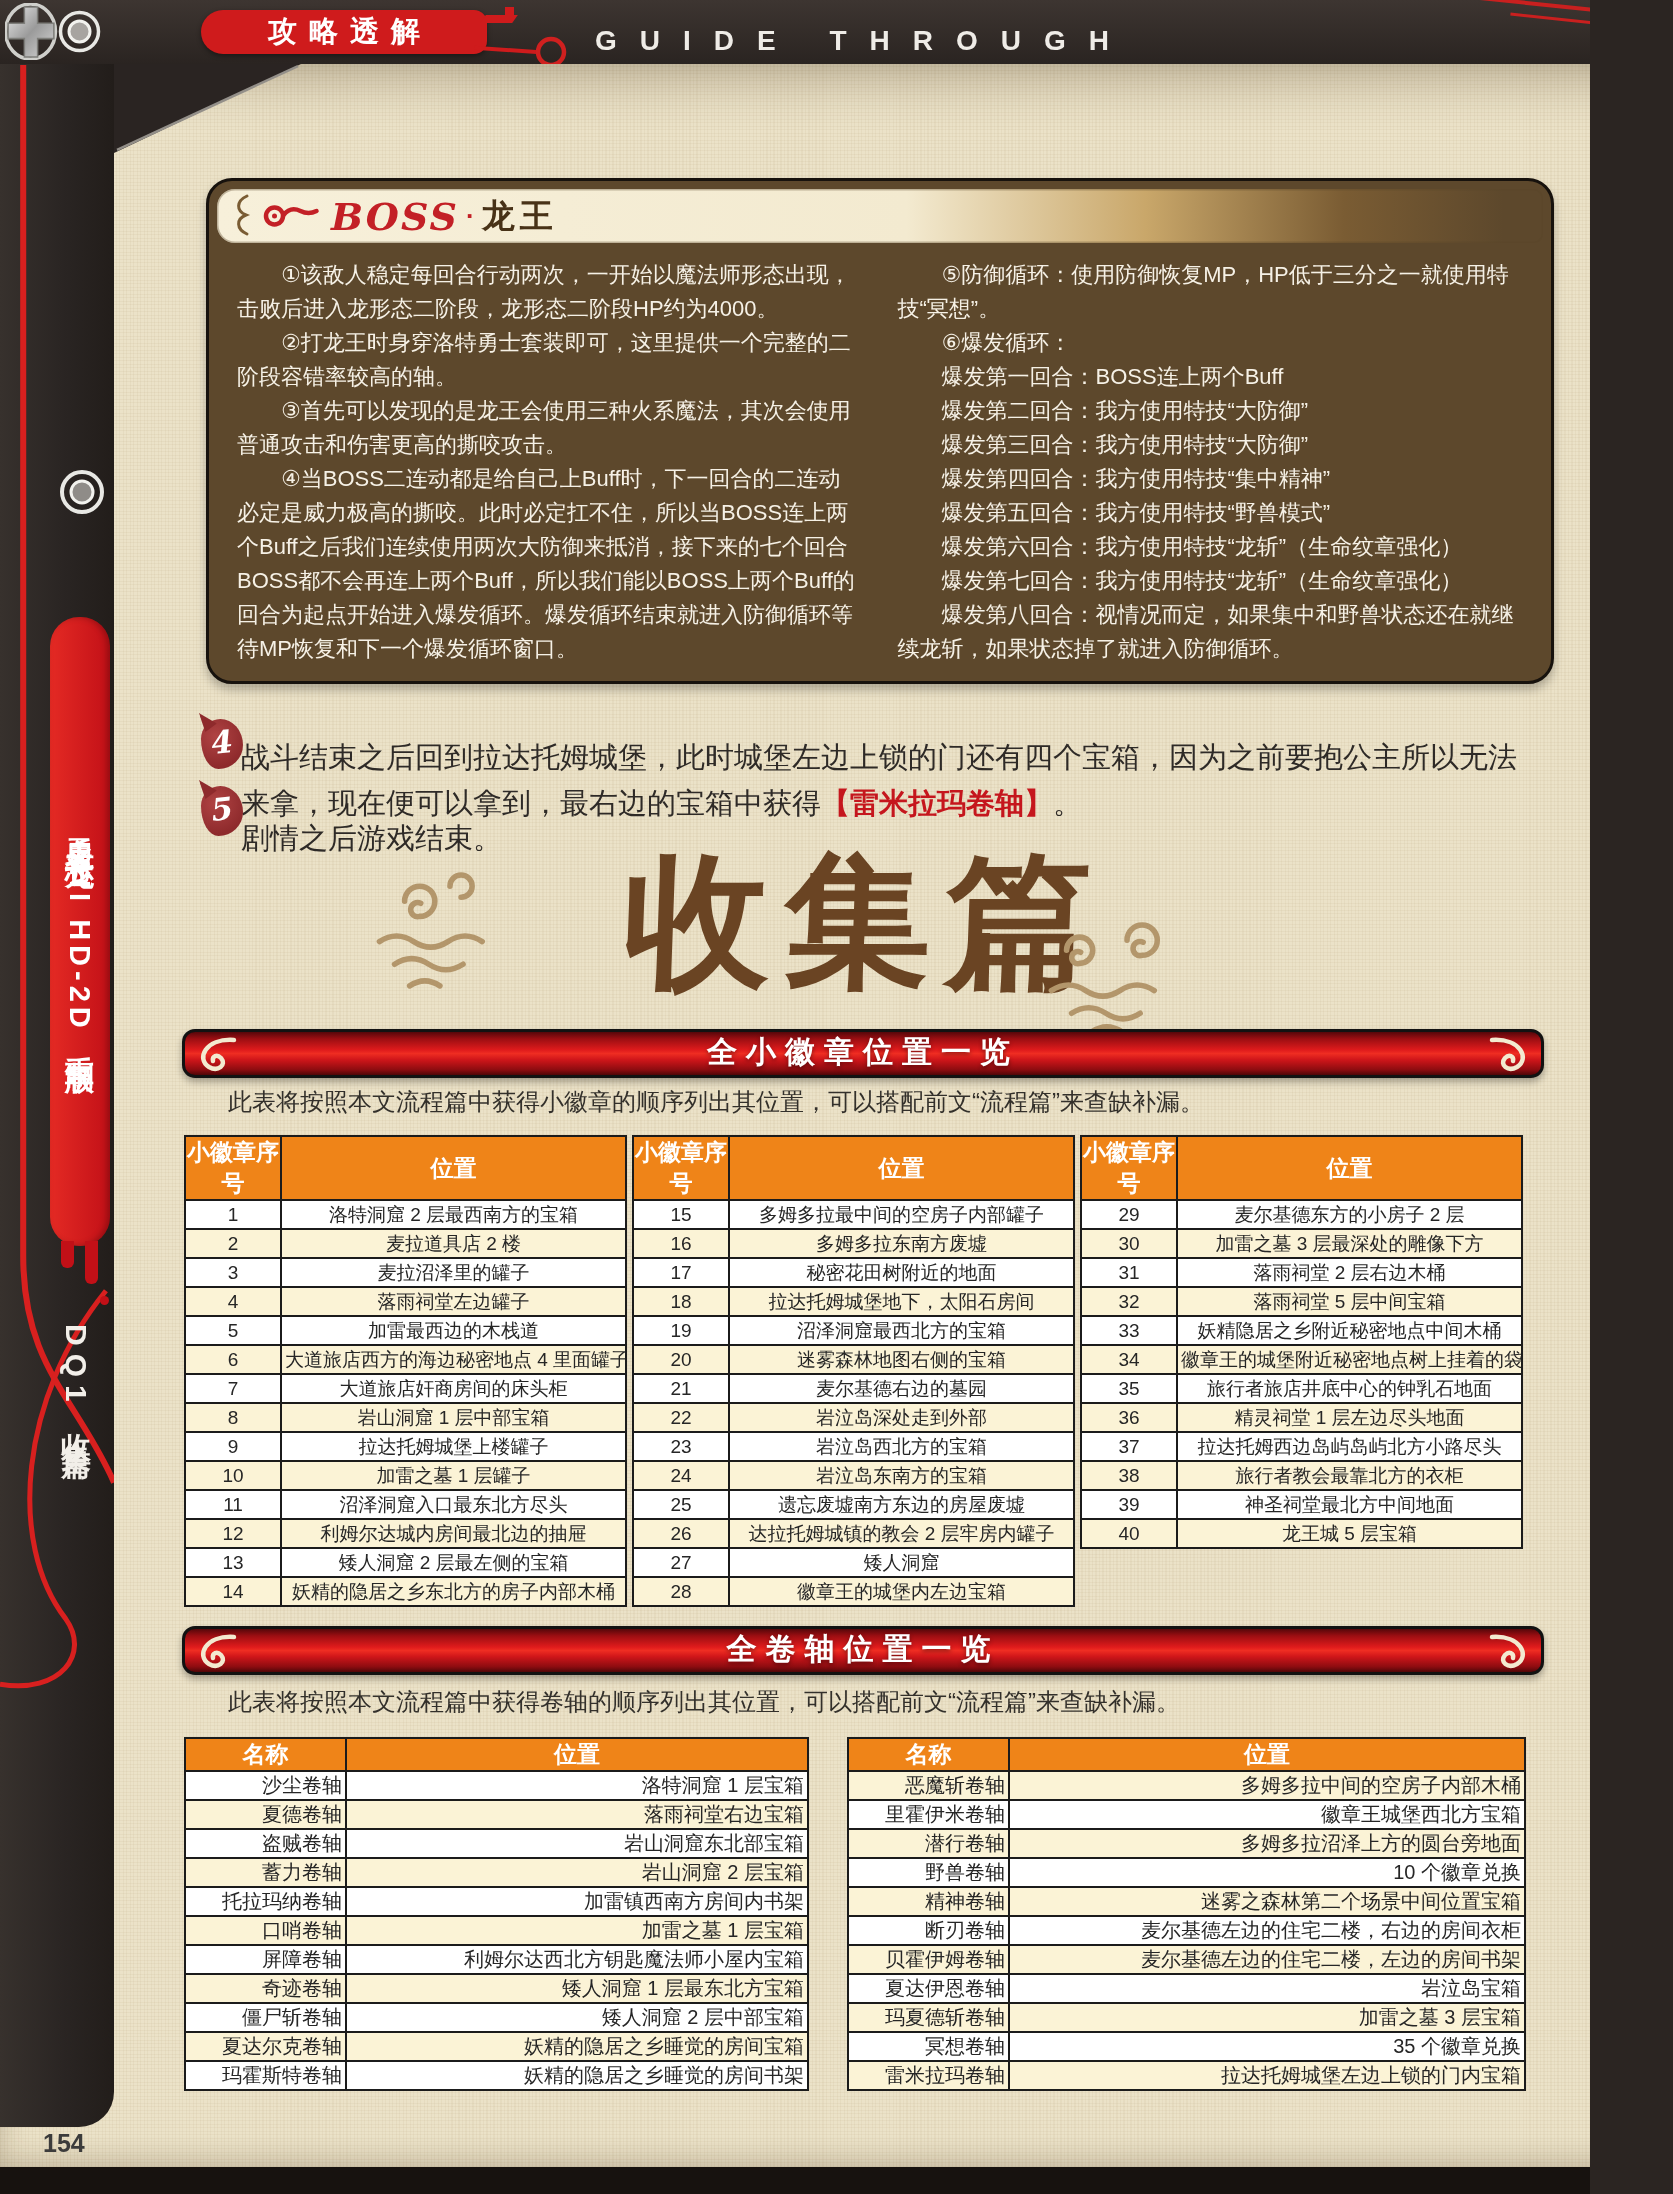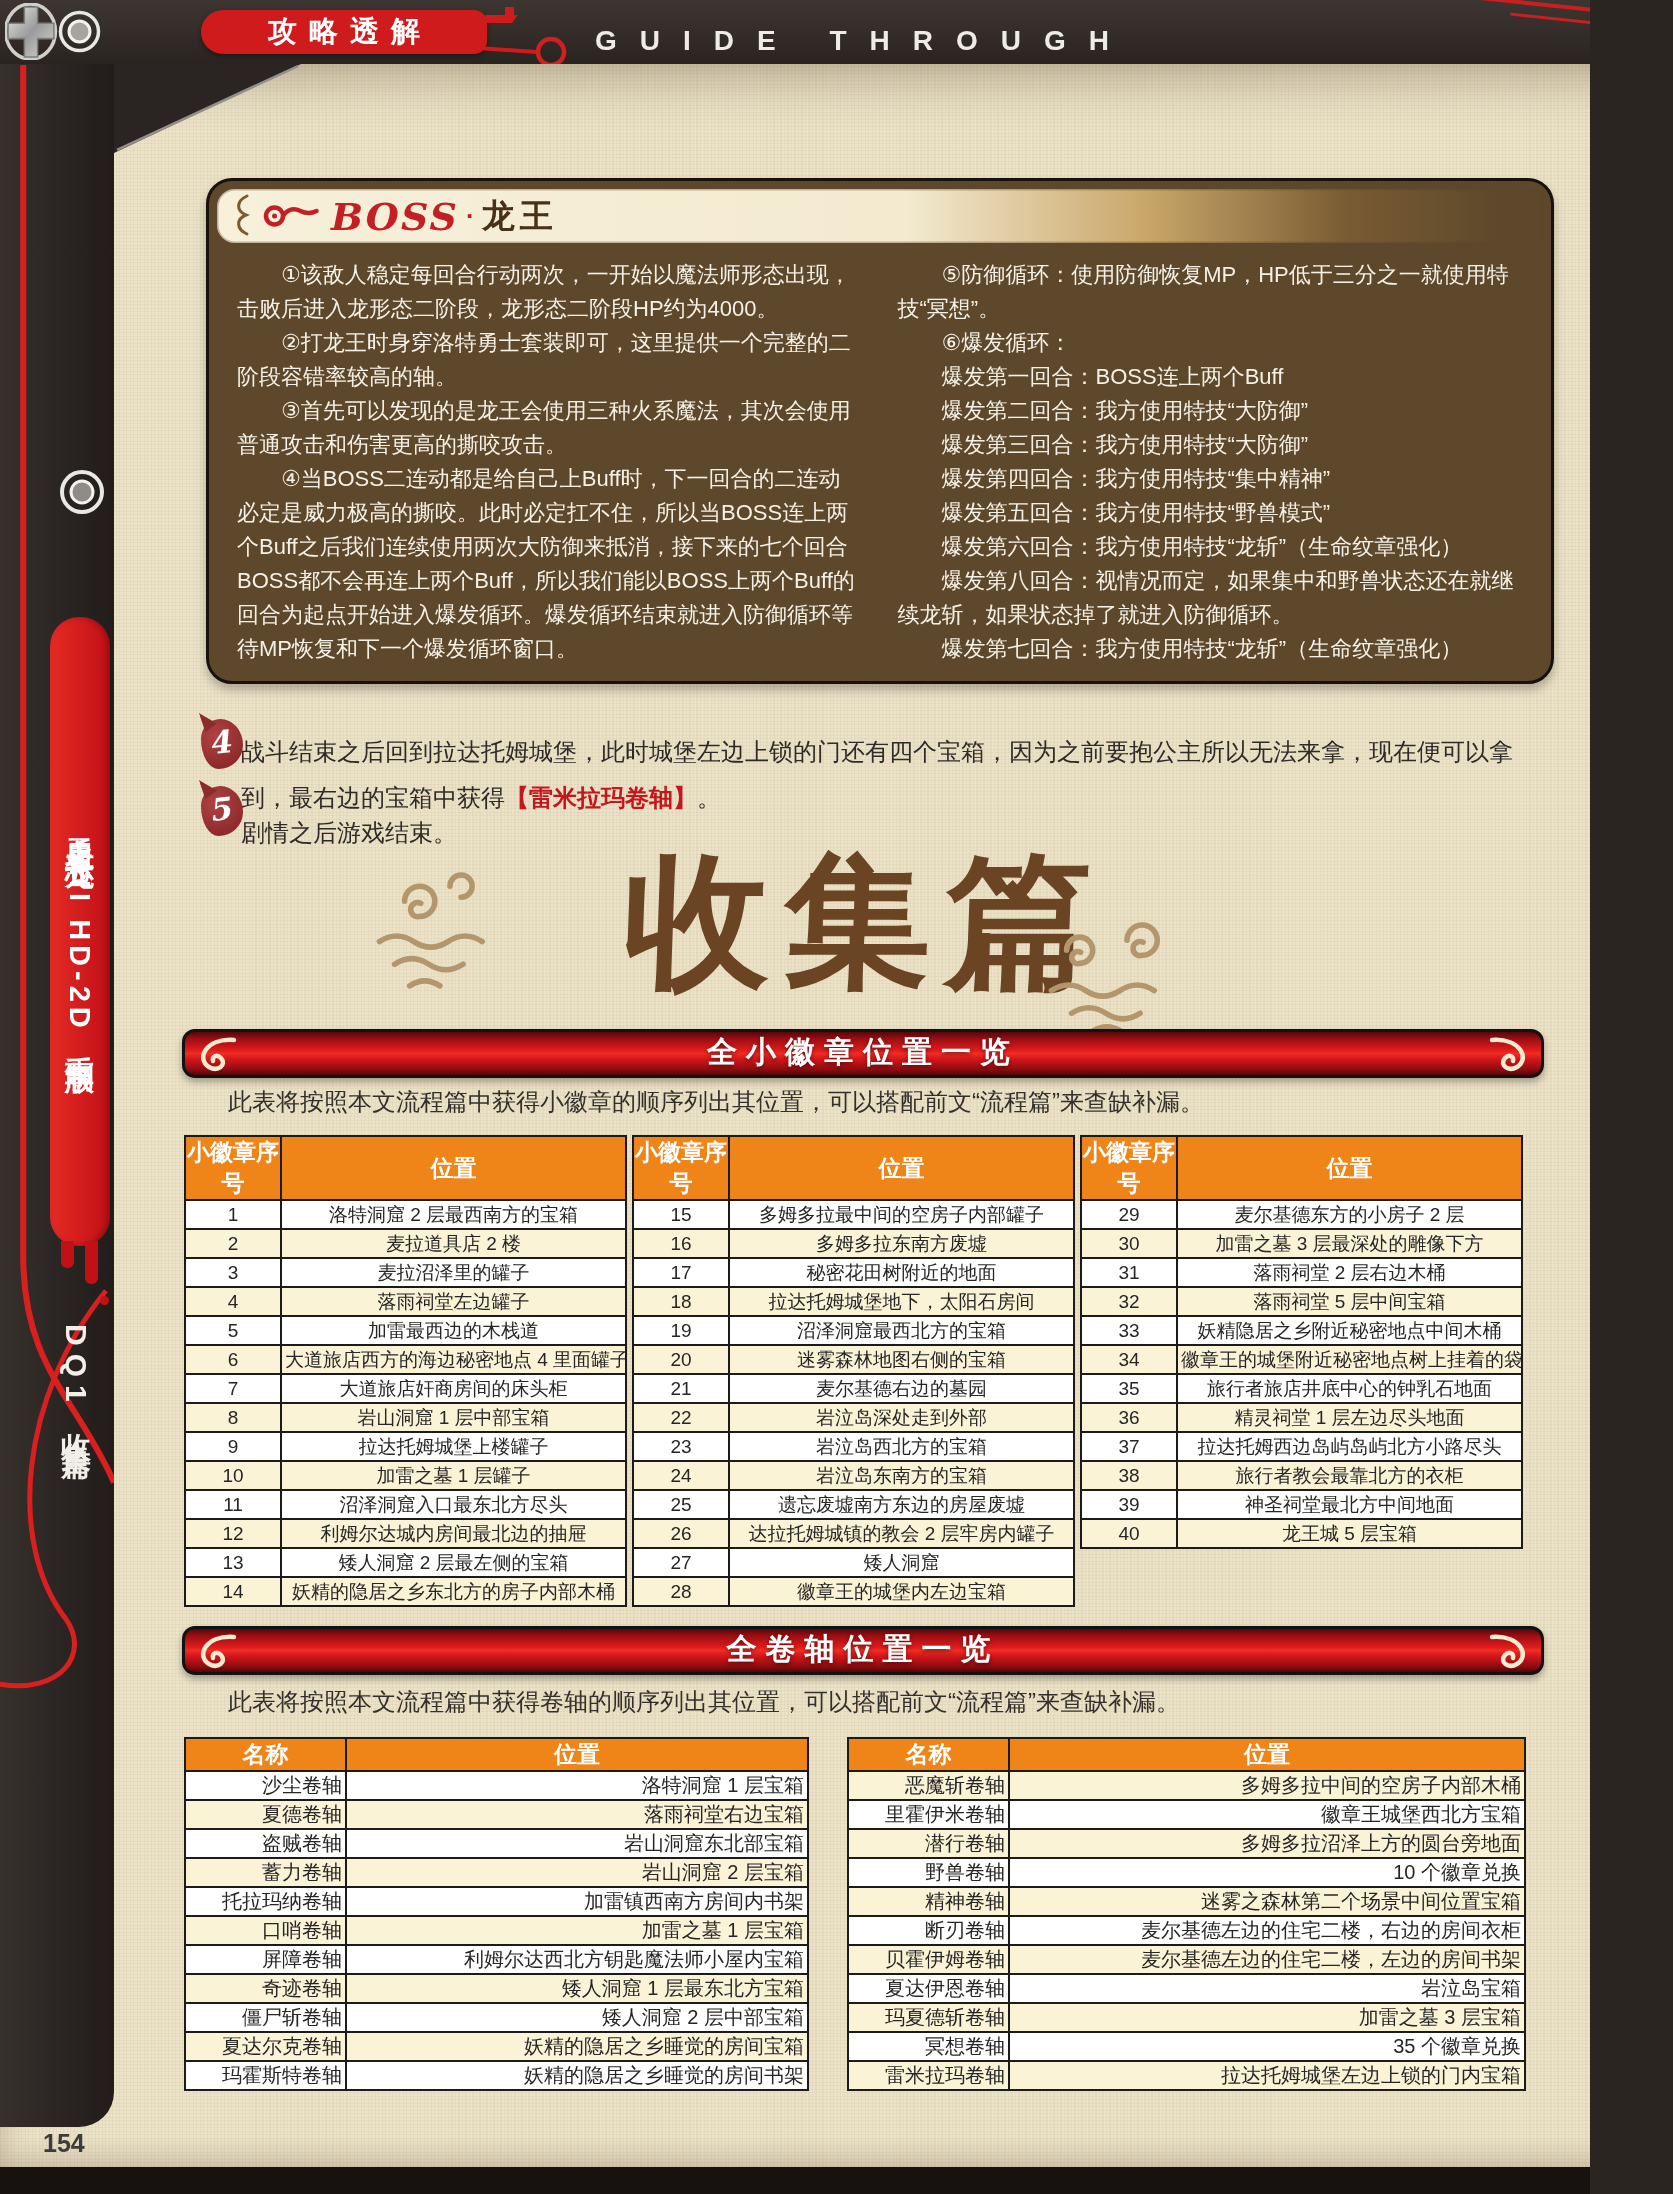--- a/index.html
+++ b/index.html
@@ -67,21 +67,21 @@
 
   
   .step-badge{position:absolute;width:42px;height:50px;
     background:radial-gradient(circle at 35% 35%, #b04343, #8e2a2c 72%);
     border-radius:46% 54% 58% 42% / 40% 52% 48% 60%;}
   .step-badge::before{content:"";position:absolute;left:0px;top:-8px;width:15px;height:20px;background:#8e2a2c;
     clip-path:polygon(12% 100%,0 0,100% 72%);transform:rotate(-14deg);}
   .step-num{position:absolute;width:100%;text-align:center;top:5px;color:#fff;
     font-family:"DejaVu Serif","Liberation Serif",serif;font-style:italic;font-weight:bold;font-size:31px;transform:rotate(-6deg);}
   .b4{left:201px;top:719px;} .b5{left:201px;top:786px;}
-  .step-text{position:absolute;font-size:24px;line-height:46px;color:#2e2a27;}
+  .step-text{position:absolute;font-size:29px;line-height:46px;color:#2e2a27;}
   .t4{left:241px;top:705px;width:1303px;}
   .t5{left:241px;top:786px;width:1212px;}
   .hl{color:#c5161d;font-weight:bold;}
 
   
   .collect-title{position:absolute;left:0;top:842px;width:1674px;text-align:center;text-indent:56px;
     font-family:"DejaVu Serif","Liberation Serif",serif;font-weight:bold;font-size:147px;color:#6a4423;
     letter-spacing:14px;transform:skewX(-2deg);line-height:1.08;}
   .cloud{position:absolute;}
   .cloud-left{left:369px;top:866px;}
@@ -216,22 +216,22 @@
         </div>
       <div class="boss-col">
           <p>⑤防御循环：使用防御恢复MP，HP低于三分之一就使用特技“冥想”。</p>
           <p>⑥爆发循环：</p>
           <p>爆发第一回合：BOSS连上两个Buff</p>
           <p>爆发第二回合：我方使用特技“大防御”</p>
           <p>爆发第三回合：我方使用特技“大防御”</p>
           <p>爆发第四回合：我方使用特技“集中精神”</p>
           <p>爆发第五回合：我方使用特技“野兽模式”</p>
           <p>爆发第六回合：我方使用特技“龙斩”（生命纹章强化）</p>
+          <p>爆发第七回合：我方使用特技“龙斩”（生命纹章强化）</p>
           <p>爆发第八回合：视情况而定，如果集中和野兽状态还在就继续龙斩，如果状态掉了就进入防御循环。</p>
-          <p>爆发第七回合：我方使用特技“龙斩”（生命纹章强化）</p>
         </div>
     </div>
   </section>
 
   <div class="step-badge b4">
     <span class="step-num">4</span>
   </div>
   <p class="step-text t4"><span>战斗结束之后回到拉达托姆城堡，此时城堡左边上锁的门还有四个宝箱，因为之前要抱公主所以无法来拿，现在便可以拿到，最右边的宝箱中获得</span><span class="hl">【雷米拉玛卷轴】</span><span>。</span></p>
 
   <div class="step-badge b5">

